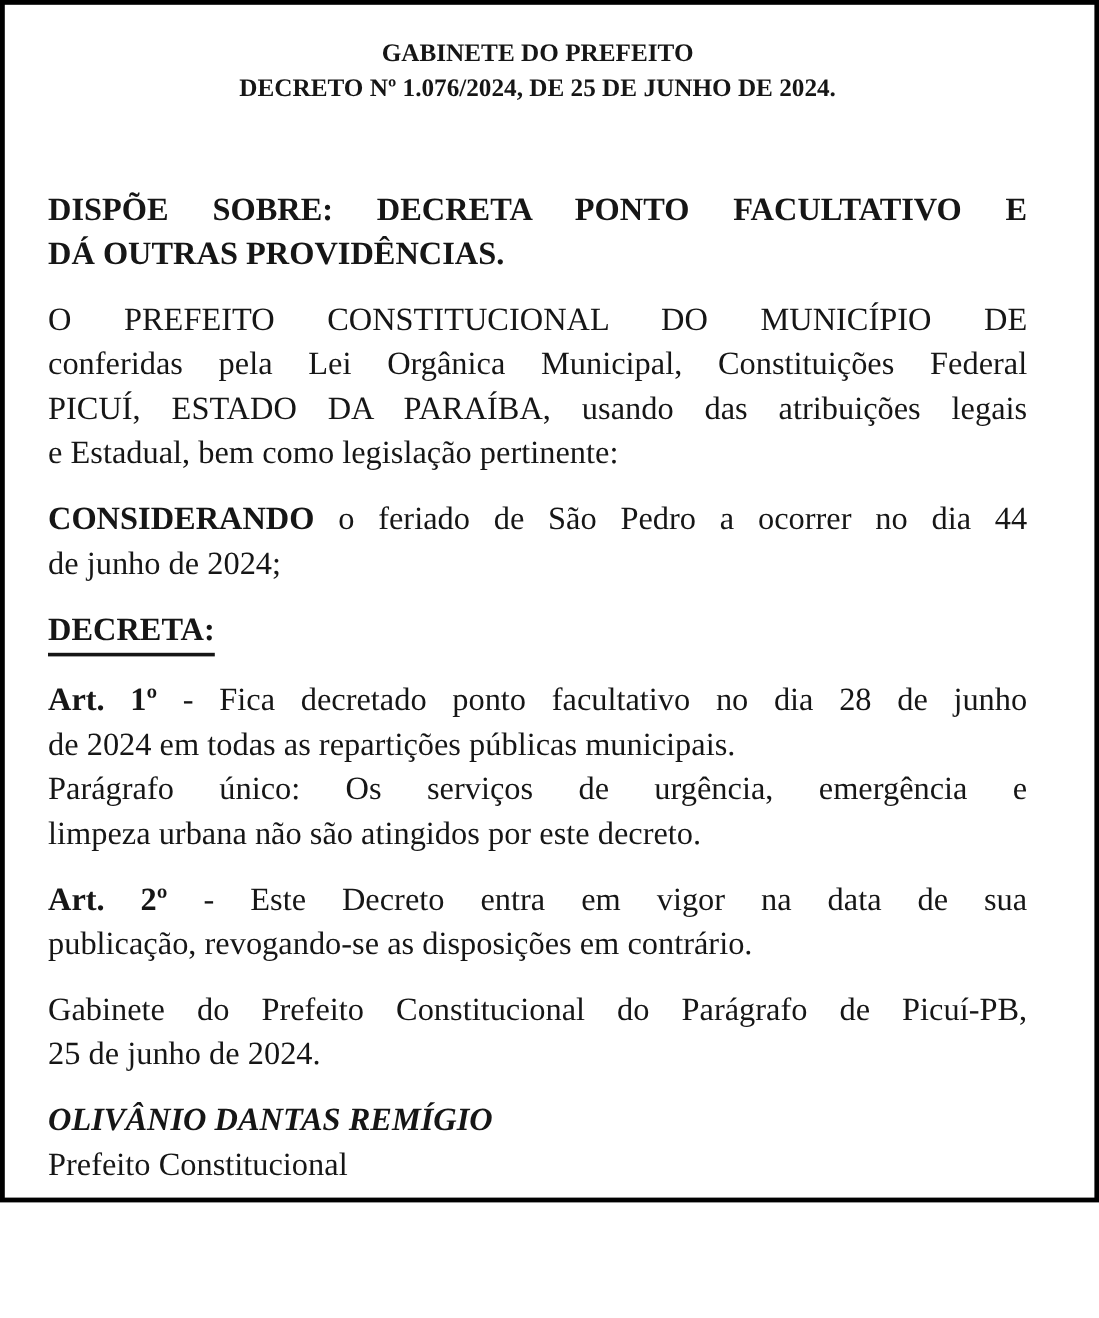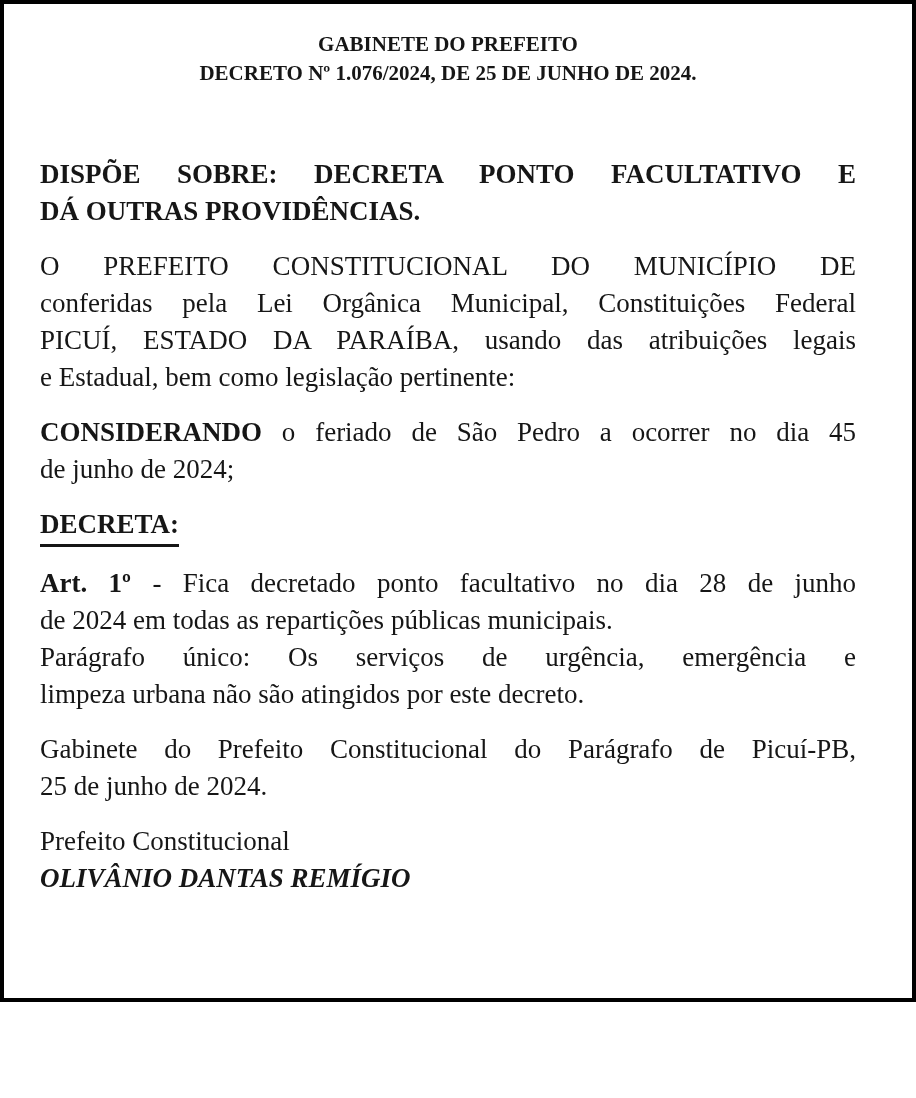--- a/index.html
+++ b/index.html
@@ -62,39 +62,43 @@
     </p>
 
     <p class="para">
       <span class="jl">O PREFEITO CONSTITUCIONAL DO MUNICÍPIO DE</span>
       <span class="jl">conferidas pela Lei Orgânica Municipal, Constituições Federal</span>
       <span class="jl">PICUÍ, ESTADO DA PARAÍBA, usando das atribuições legais</span>
       <span class="jl last">e Estadual, bem como legislação pertinente:</span>
     </p>
 
     <p class="para">
-      <span class="jl"><strong class="lead">CONSIDERANDO</strong><span> o feriado de São Pedro a ocorrer no dia 45</span></span>
+      <span class="jl"><strong class="lead">CONSIDERANDO</strong><span> o feriado de São Pedro a ocorrer no dia 44</span></span>
       <span class="jl last">de junho de 2024;</span>
     </p>
 
 
     <p class="para decreta-line">
       <span class="jl last"><span class="underline">DECRETA:</span></span>
     </p>
 
     <p class="para">
       <span class="jl"><strong class="lead">Art. 1º</strong><span> - Fica decretado ponto facultativo no dia 28 de junho</span></span>
       <span class="jl last">de 2024 em todas as repartições públicas municipais.</span>
       <span class="jl">Parágrafo único: Os serviços de urgência, emergência e</span>
       <span class="jl last">limpeza urbana não são atingidos por este decreto.</span>
     </p>
 
+    <p class="para">
+      <span class="jl"><strong class="lead">Art. 2º</strong><span> - Este Decreto entra em vigor na data de sua</span></span>
+      <span class="jl last">publicação, revogando-se as disposições em contrário.</span>
+    </p>
 
     <p class="para">
       <span class="jl">Gabinete do Prefeito Constitucional do Parágrafo de Picuí-PB,</span>
       <span class="jl last">25 de junho de 2024.</span>
     </p>
 
+    <p class="para sig-name">OLIVÂNIO DANTAS REMÍGIO</p>
     <p class="para sig-role">Prefeito Constitucional</p>
-    <p class="para sig-name">OLIVÂNIO DANTAS REMÍGIO</p>
 
   </main>
 </div>
 
 </body></html>

